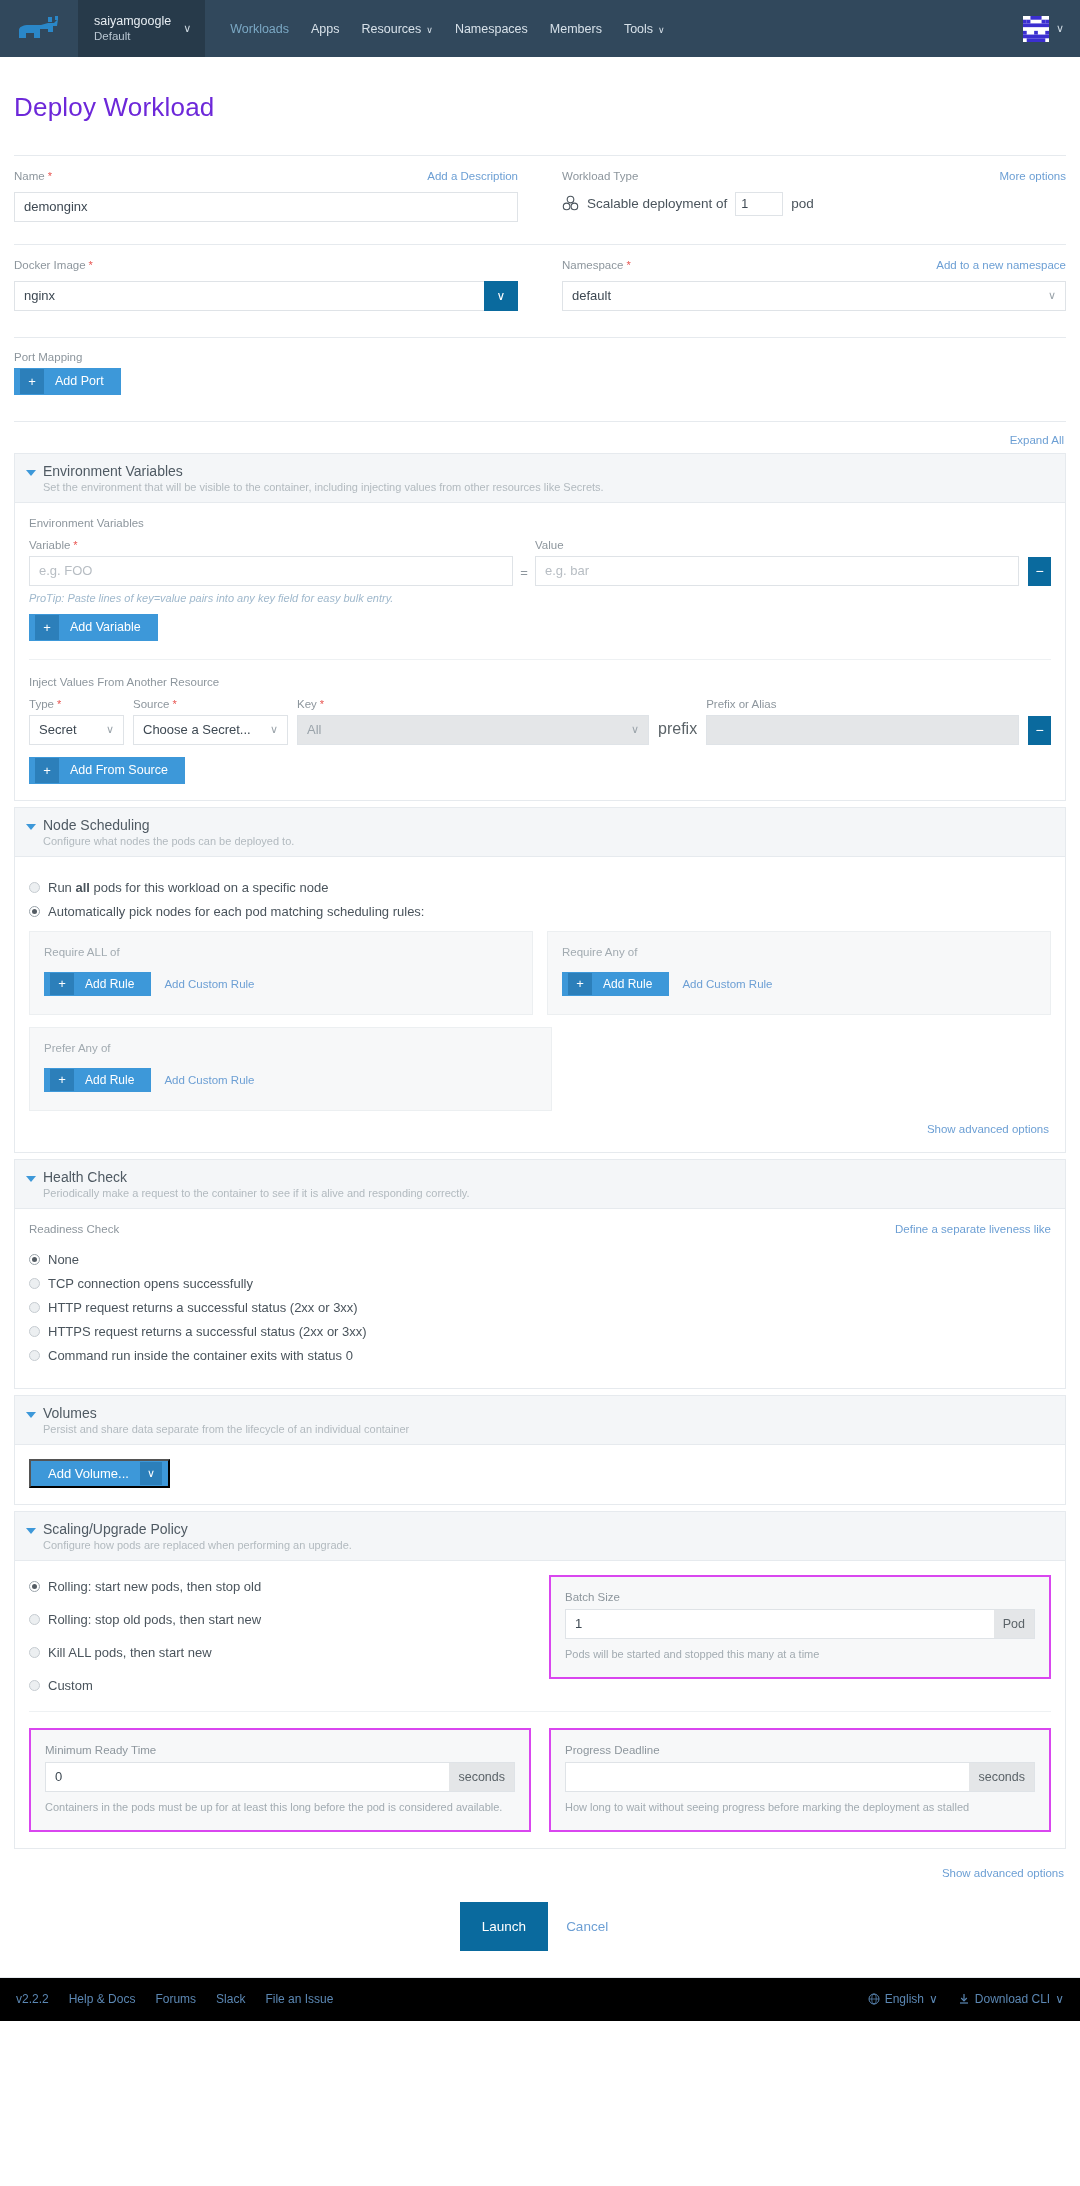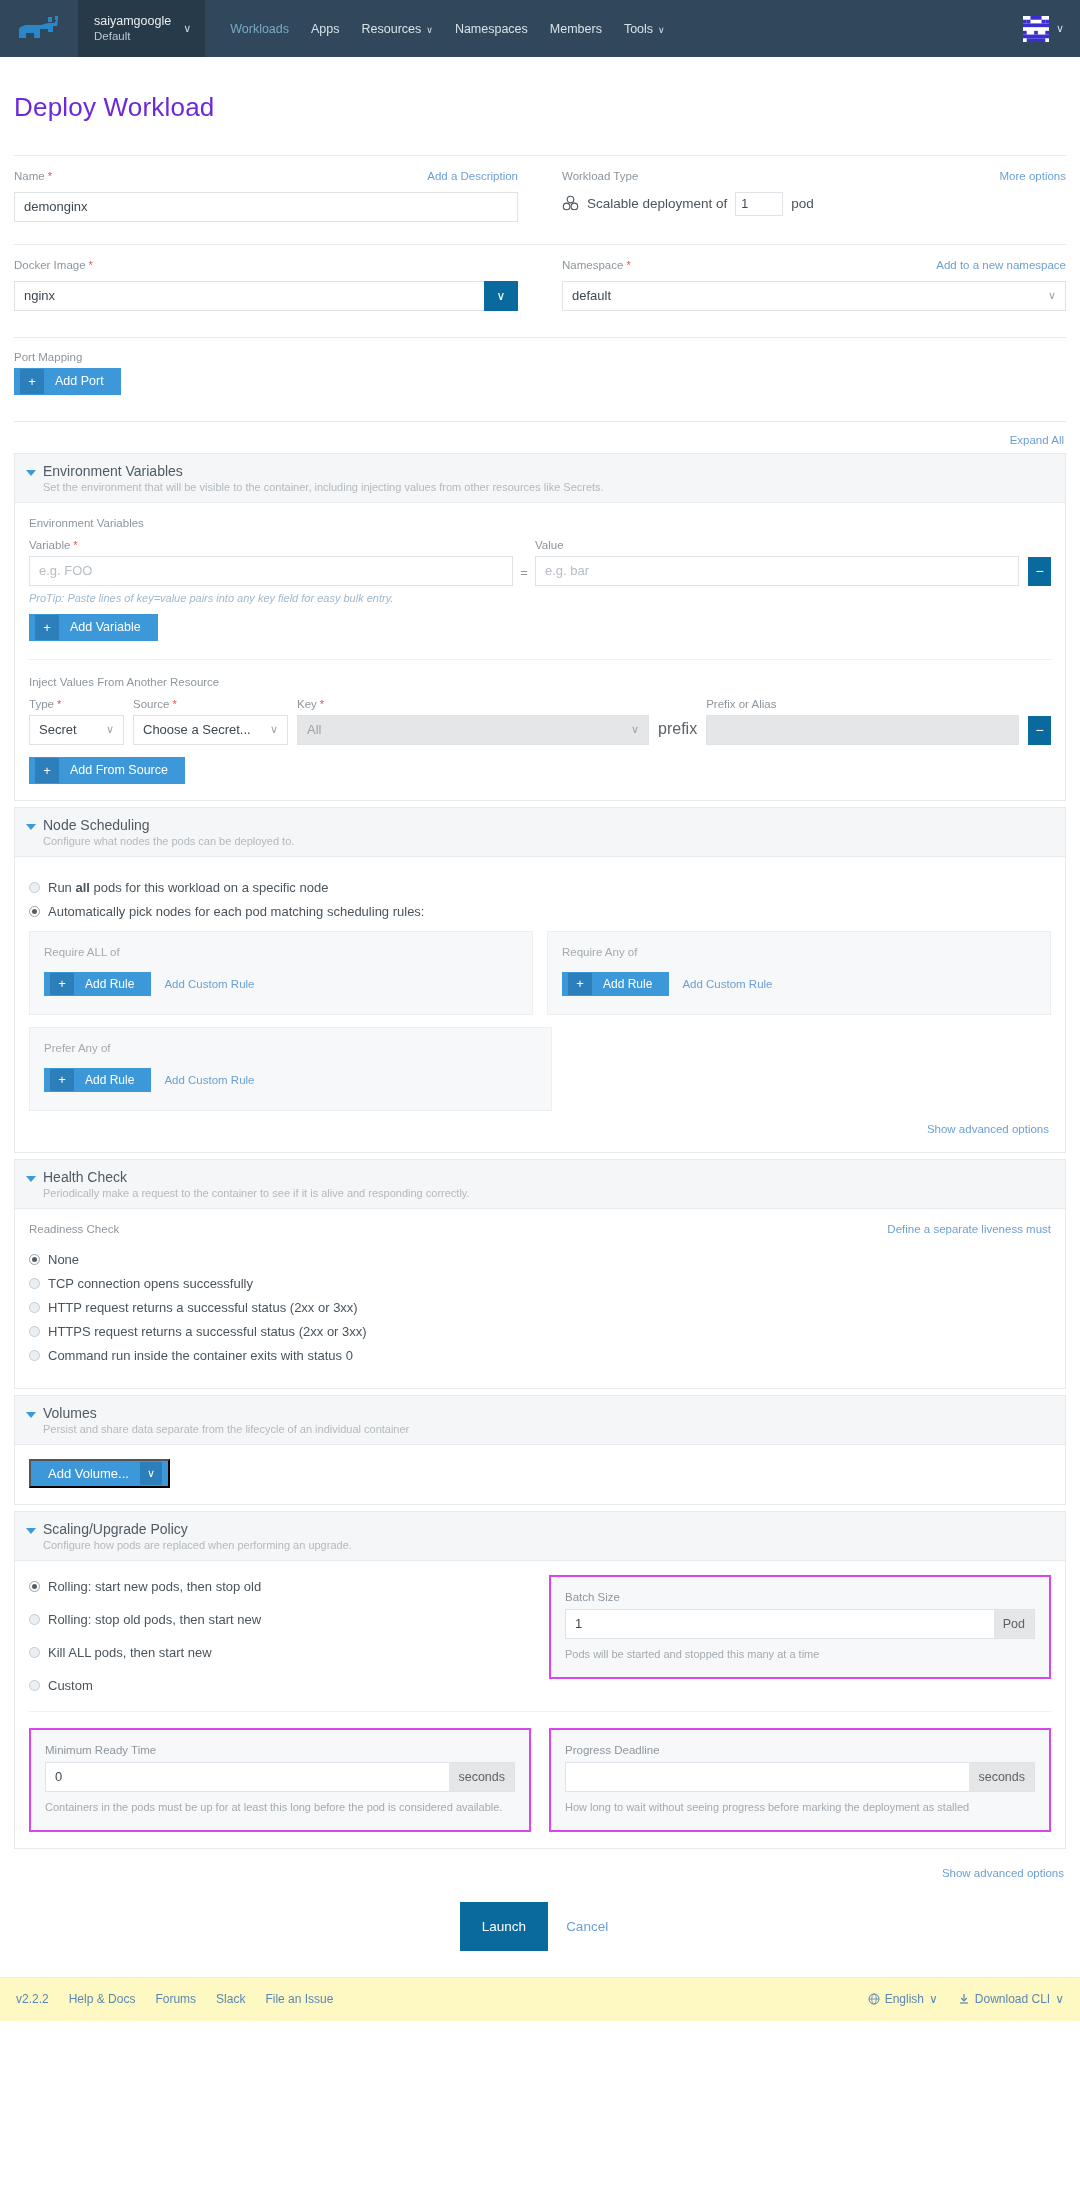--- a/index.html
+++ b/index.html
@@ -187,21 +187,21 @@
     display:flex; align-items:center; font-size:12.5px; color:#5b6368; height:30px;
   }
   .hint{ font-size:11px; color:#a2abb1; margin-top:7px; line-height:1.55; }
 
   .adv-right{ text-align:right; padding:10px 2px 0 0; }
 
   .actions{ display:flex; justify-content:center; align-items:center; gap:6px; padding:22px 0 26px 0; }
 
   
   .footer{
-    background:#fef9c3; border-top:1px solid #e6eaee; height:44px;
+    background:#000000; border-top:1px solid #e6eaee; height:44px;
     display:flex; align-items:center; padding:0 16px; font-size:12px;
   }
   .footer a, .footer span.v{ color:#5b87b3; text-decoration:none; margin-right:20px; }
   .footer .f-right{ margin-left:auto; display:flex; align-items:center; gap:20px; }
   .footer .f-right a{ margin-right:0; display:flex; align-items:center; gap:5px; }
 </style>
 </head>
 <body>
 
 <div class="navbar">
@@ -502,21 +502,21 @@
 
   <div class="acc">
     <div class="acc-head">
       <span class="tri"></span>
       <div class="acc-title">Health Check</div>
       <div class="acc-sub">Periodically make a request to the container to see if it is alive and responding correctly.</div>
     </div>
     <div class="acc-body">
       <div class="lbl-row">
         <span class="flabel">Readiness Check</span>
-        <a class="lnk">Define a separate liveness must</a>
+        <a class="lnk">Define a separate liveness like</a>
       </div>
 
       <div class="hc-list">
         <div class="radio-line">
           <span class="radio on"></span>
           <span>None</span>
         </div>
         <div class="radio-line">
           <span class="radio"></span>
           <span>TCP connection opens successfully</span>

